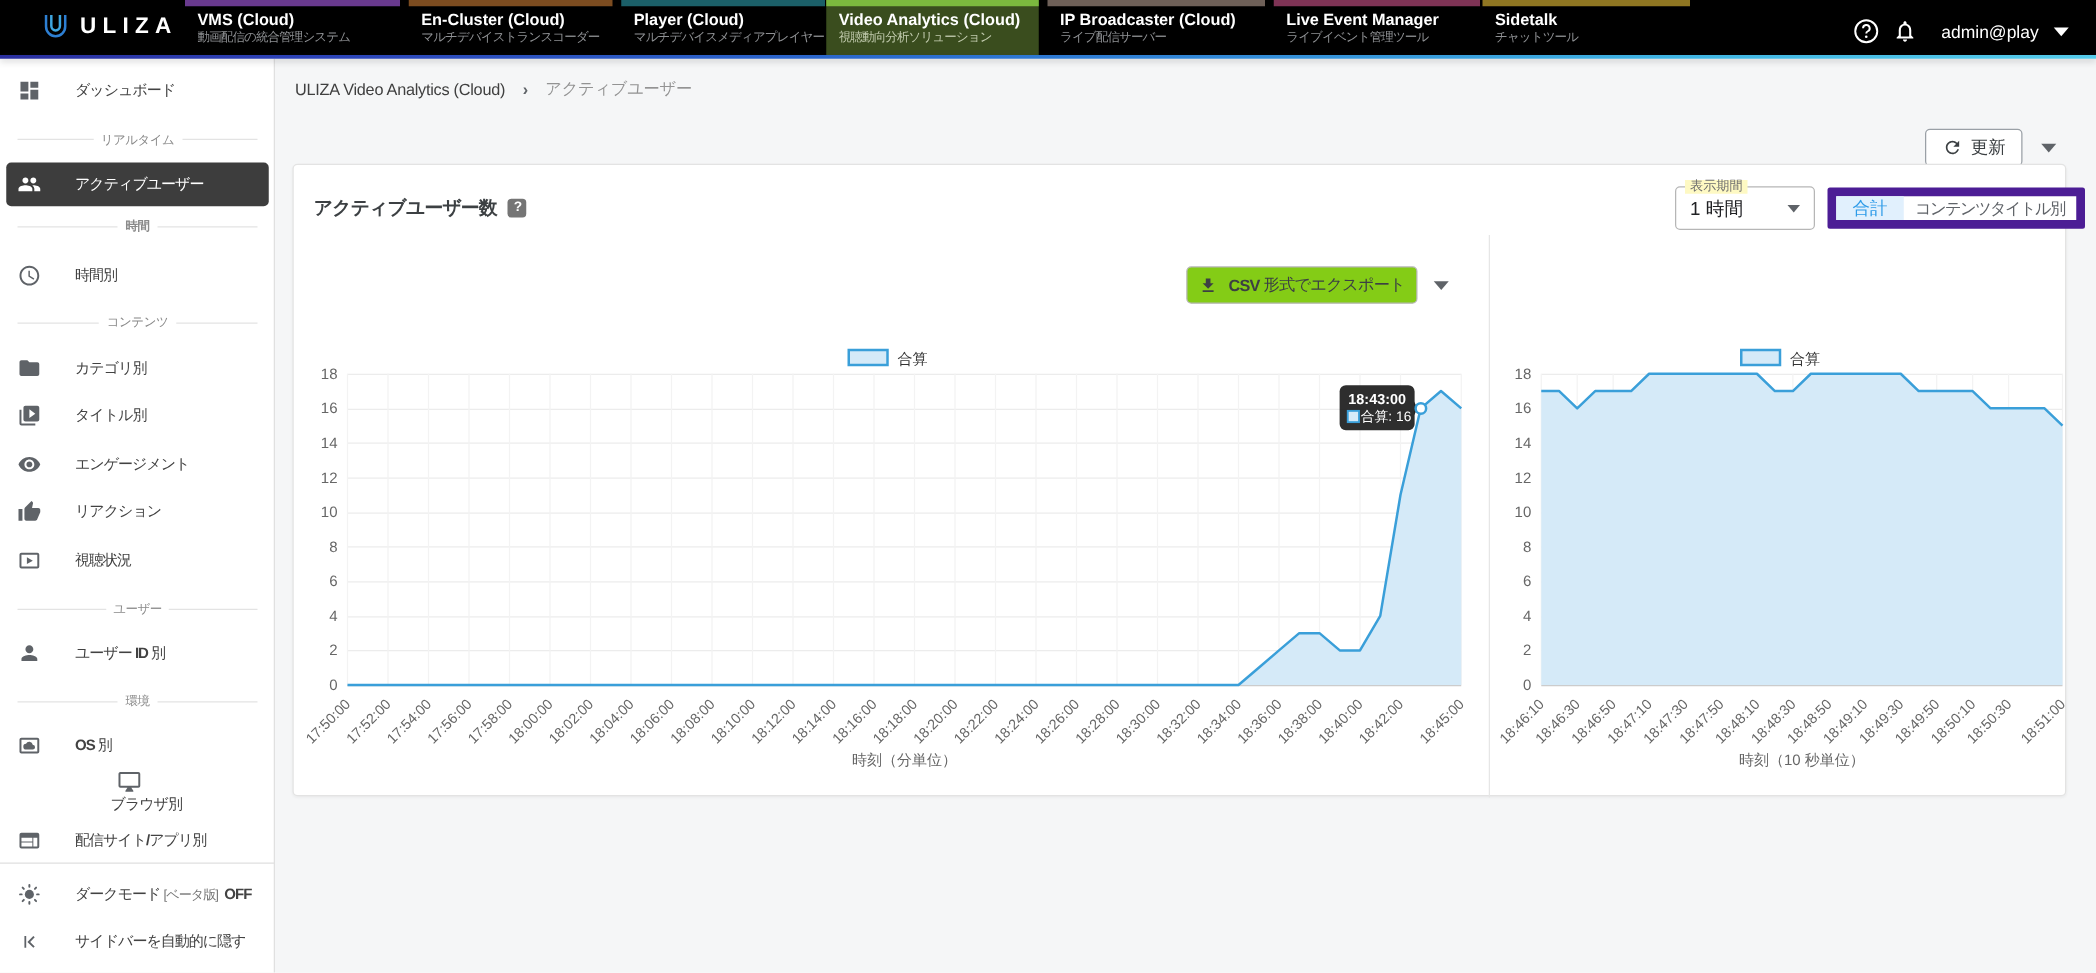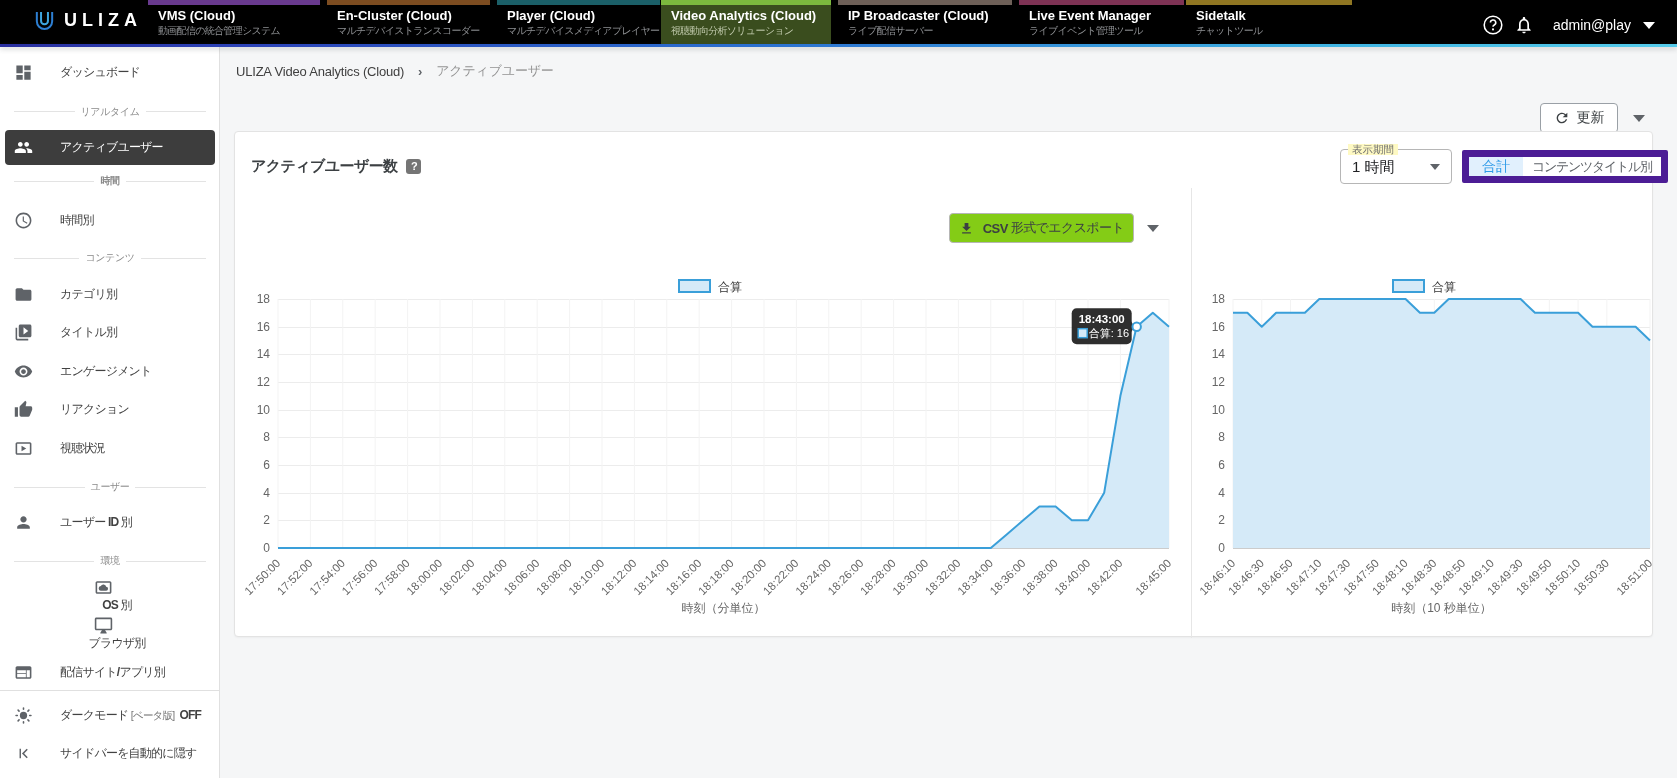--- a/index.html
+++ b/index.html
@@ -176,21 +176,21 @@
     </div>
 <div class="sitem" style="top:456px;">
       <svg viewBox="0 0 24 24">
         <path d="M12 12c2.21 0 4-1.79 4-4s-1.79-4-4-4-4 1.79-4 4 1.79 4 4 4zm0 2c-2.67 0-8 1.34-8 4v2h16v-2c0-2.66-5.33-4-8-4z"></path>
       </svg>
       <span>ユーザー <b>ID</b> 別</span>
     </div>
 <div class="sdiv" style="top:499px;">
       <span>環境</span>
     </div>
-<div class="sitem" style="top:530.5px;flex-direction:column;">
+<div class="sitem" style="top:530.5px;">
       <svg viewBox="0 0 24 24">
         <path d="M20 4H4c-1.1 0-2 .9-2 2v12c0 1.1.9 2 2 2h16c1.1 0 2-.9 2-2V6c0-1.1-.9-2-2-2zm0 14H4V6h16v12z"></path>
         <path d="M15.4 11.1a3.6 3.6 0 0 0-6.8-.95A2.9 2.9 0 0 0 9 16h6.2a2.45 2.45 0 0 0 .2-4.9z"></path>
       </svg>
       <span><b>OS</b> 別</span>
     </div>
 <div class="sitem" style="top:568.5px;flex-direction:column;">
       <svg viewBox="0 0 24 24">
         <path d="M21 2H3c-1.1 0-2 .9-2 2v12c0 1.1.9 2 2 2h7l-2 3v1h8v-1l-2-3h7c1.1 0 2-.9 2-2V4c0-1.1-.9-2-2-2zm0 14H3V4h18v12z"></path>
       </svg>

